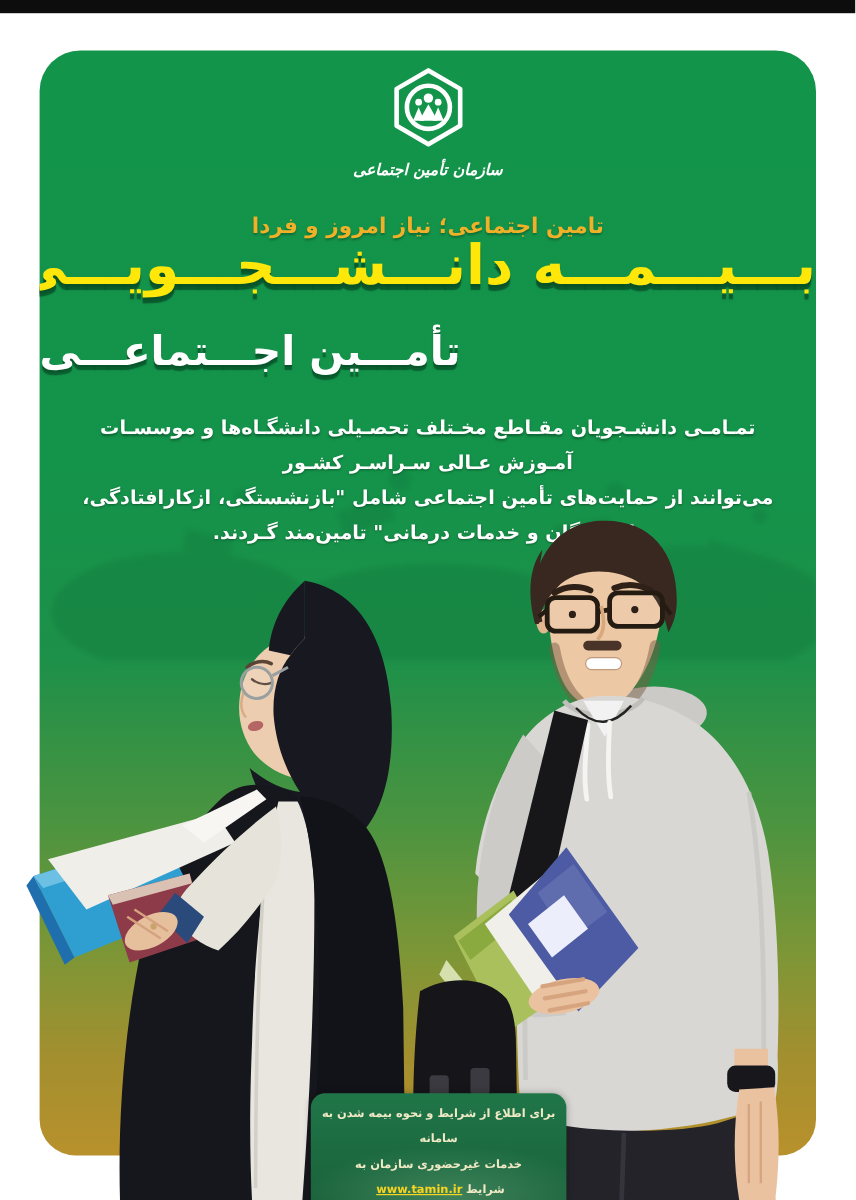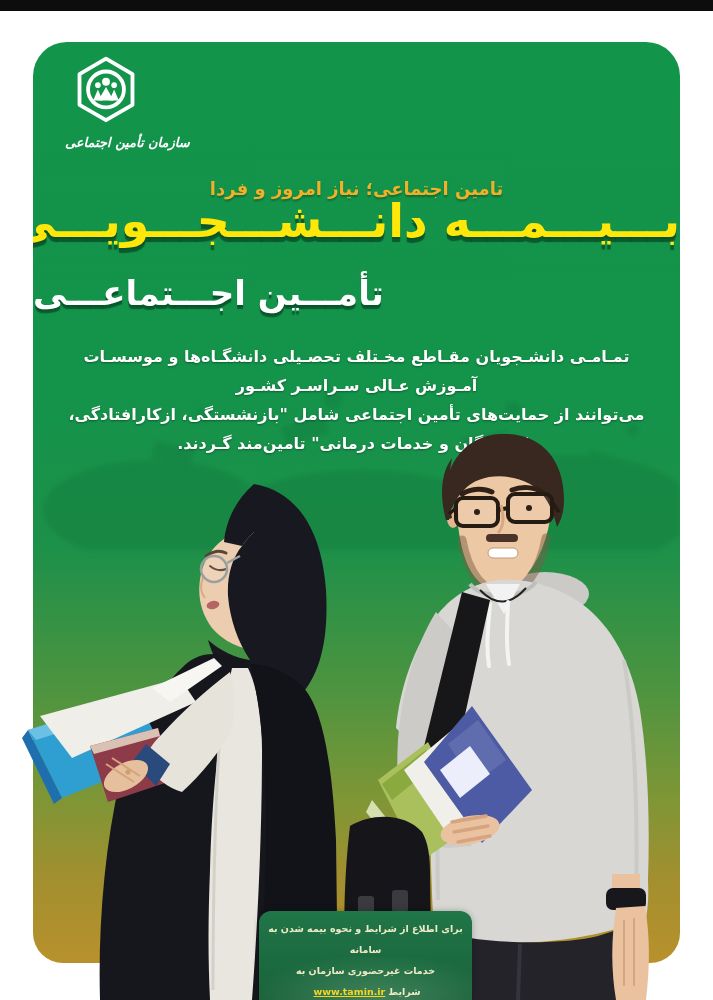--- a/index.html
+++ b/index.html
@@ -14,21 +14,21 @@
     position:absolute; left:33px; top:42px; width:647px; height:921px;
     border-radius:34px 34px 30px 30px;
     background:linear-gradient(180deg,
       #13944b 0%, #14934a 38%, #1d9049 55%,
       #4c9440 70%, #7e9636 82%, #a38f2f 91%, #b8912c 100%);
     overflow:hidden;
   }
   
   .grads{position:absolute;left:0;top:318px;width:647px;height:190px;opacity:.16;filter:blur(2px);}
   
-  .logo-wrap{position:absolute;left:0;top:13px;width:647px;text-align:left;padding-left:32px;}
+  .logo-wrap{position:absolute;left:0;top:13px;width:647px;text-align:center;}
   .logo-caption{
     margin-top:2px;color:#ffffff;font-size:13px;font-weight:bold;font-style:italic;
     letter-spacing:.5px;
   }
   .tagline{
     position:absolute;left:0;top:136px;width:647px;text-align:center;direction:rtl;
     color:#f0b129;font-size:18px;font-weight:bold;text-shadow:0 2px 2px rgba(0,0,0,.28);
   }
   .title1{
     position:absolute;left:0;top:152px;width:647px;text-align:center;direction:rtl;

